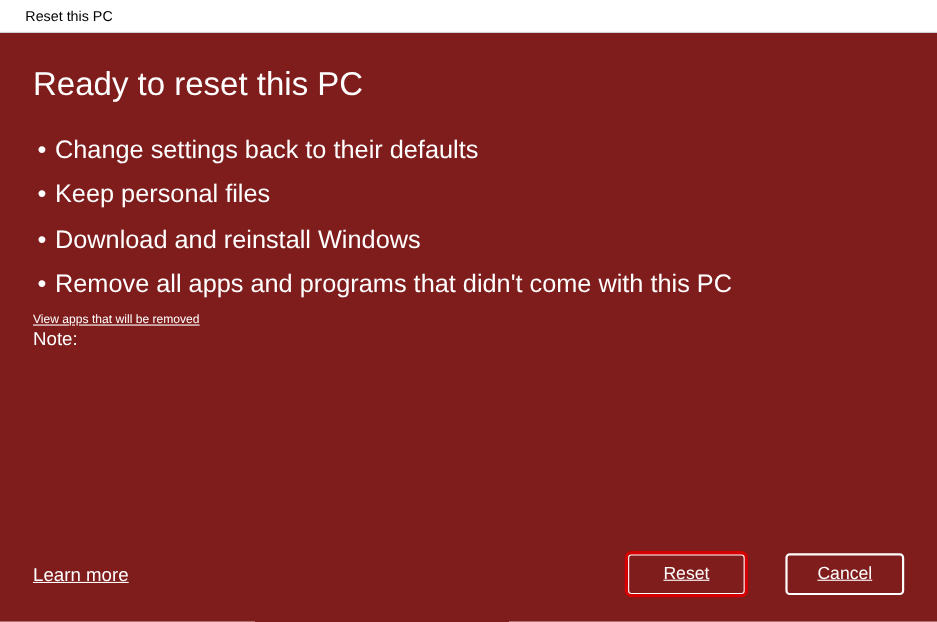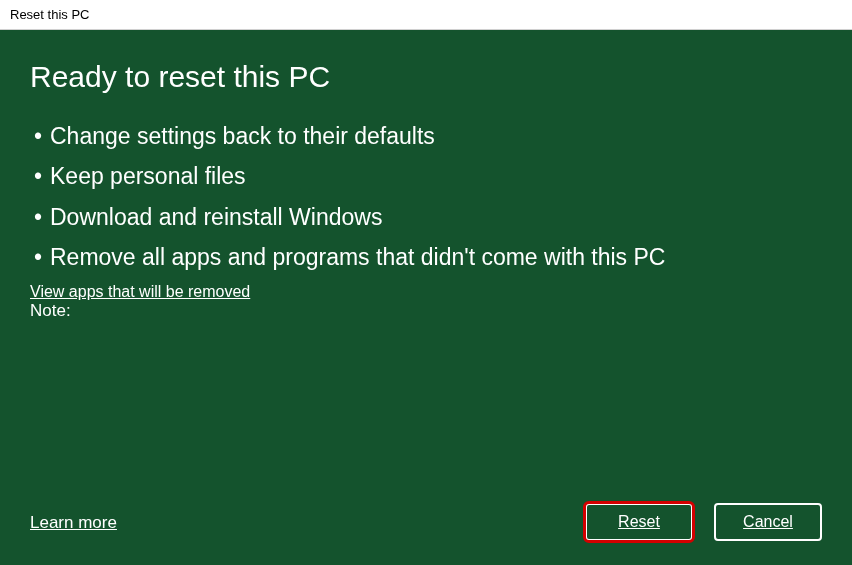--- a/index.html
+++ b/index.html
@@ -11,28 +11,28 @@
       font-family: "Segoe UI", Tahoma, sans-serif;
       width: 852px;
       height: 565px;
       background: #fff;
       overflow: hidden;
     }
     .titlebar {
       height: 30px;
       background: #fff;
       border-bottom: 1px solid #d0d0d0;
-      padding: 5px 10px;
+      padding: 5px 23px;
       font-size: 13px;
       color: #000;
       display: flex;
       align-items: center;
     }
     .content {
-      background: #14532d;
+      background: #7f1d1d;
       color: #fff;
       height: calc(565px - 30px);
       padding: 30px 30px 20px 30px;
       position: relative;
       font-weight: 300;
     }
     .heading {
       font-size: 30px;
       font-weight: 300;
       margin-bottom: 22px;
@@ -53,21 +53,21 @@
       position: relative;
     }
     ul.bullets li::before {
       content: "•";
       position: absolute;
       left: 0;
       top: 0;
     }
     .link {
       display: inline-block;
-      font-size: 16px;
+      font-size: 11px;
       color: #fff;
       text-decoration: underline;
       cursor: pointer;
       margin-top: 2px;
     }
     .note-block {
     }
     .footer {
       position: absolute;
       left: 30px;
@@ -76,21 +76,21 @@
       display: flex;
       align-items: center;
       justify-content: space-between;
       text-decoration: underline;
     }
     .footer-left .link {
       font-size: 17px;
     }
     .footer-right {
       display: flex;
-      gap: 21px;
+      gap: 36px;
     }
     .btn {
       min-width: 108px;
       height: 38px;
       background: transparent;
       color: #fff;
       border: 2px solid #fff;
       border-radius: 4px;
       font-size: 16px;
       font-family: inherit;

